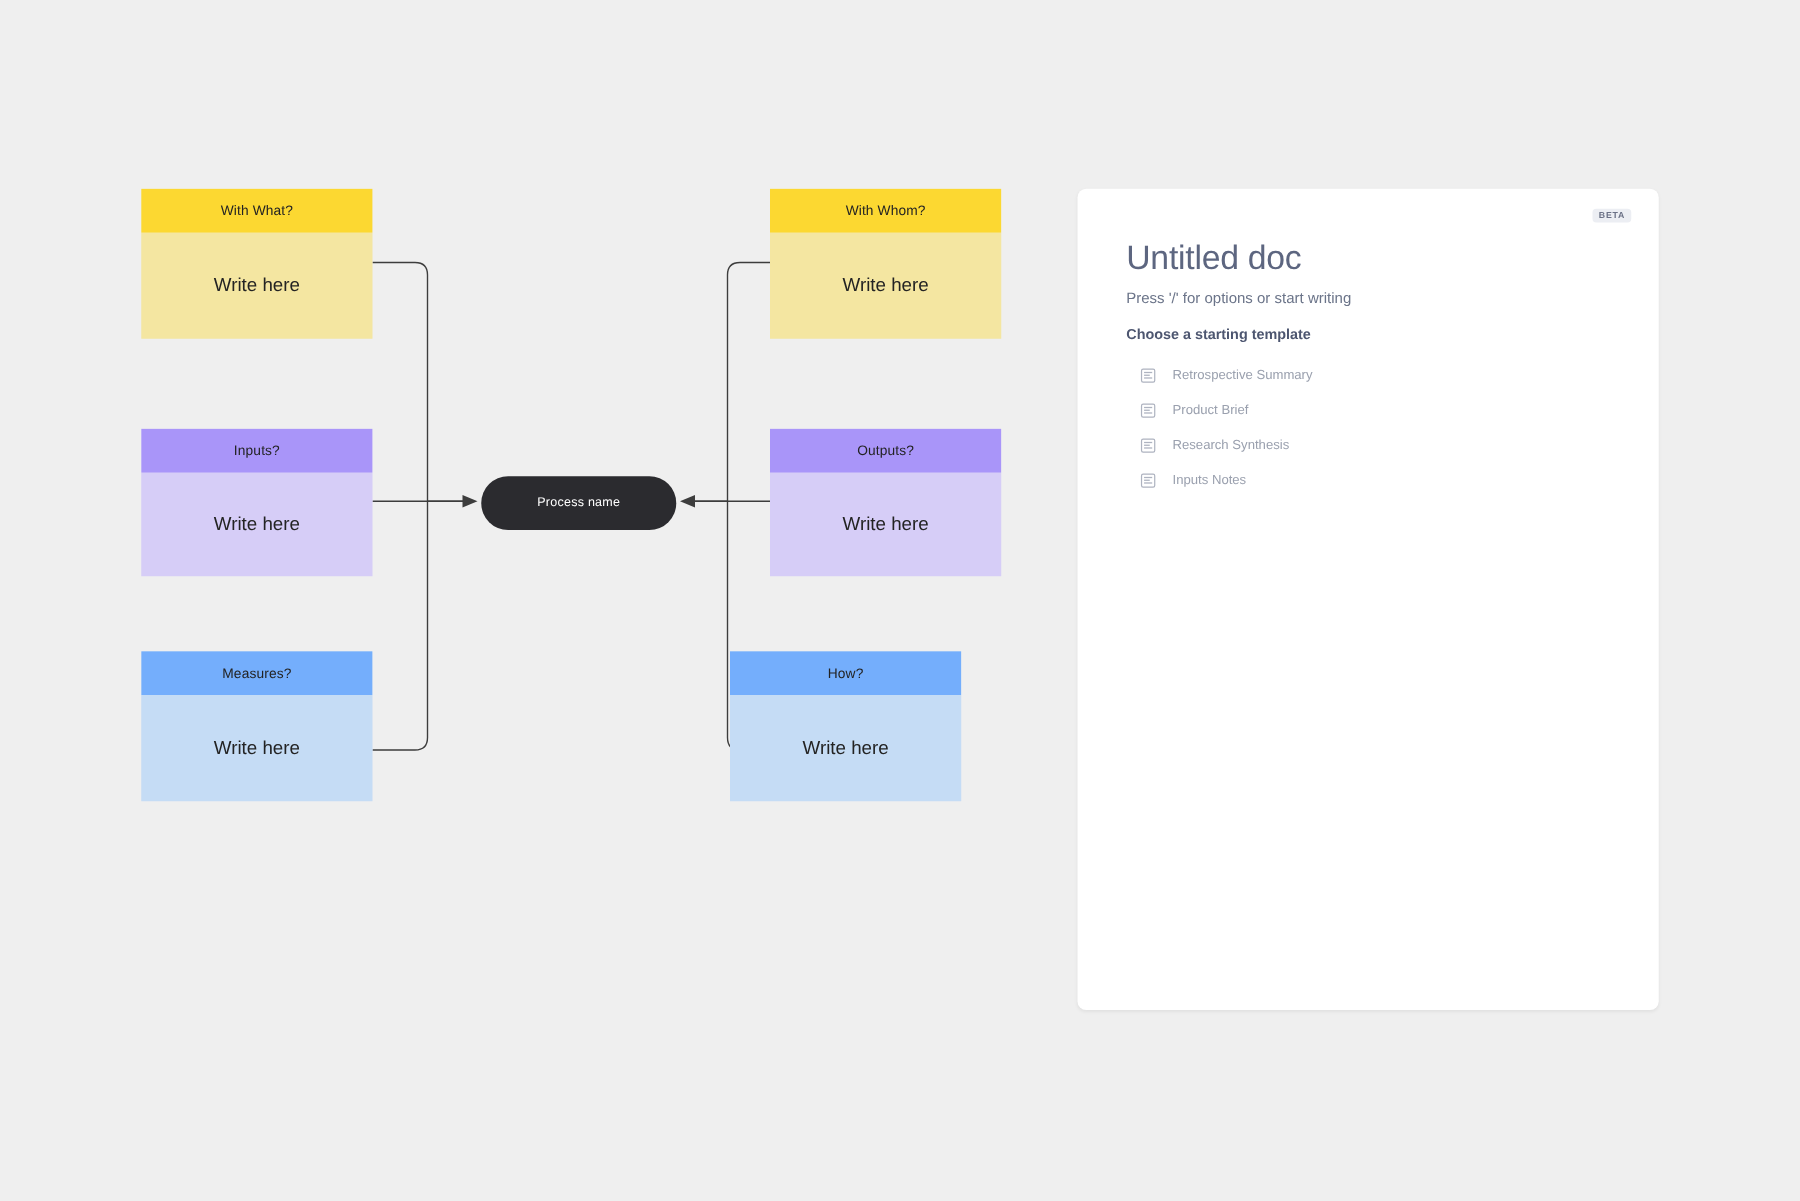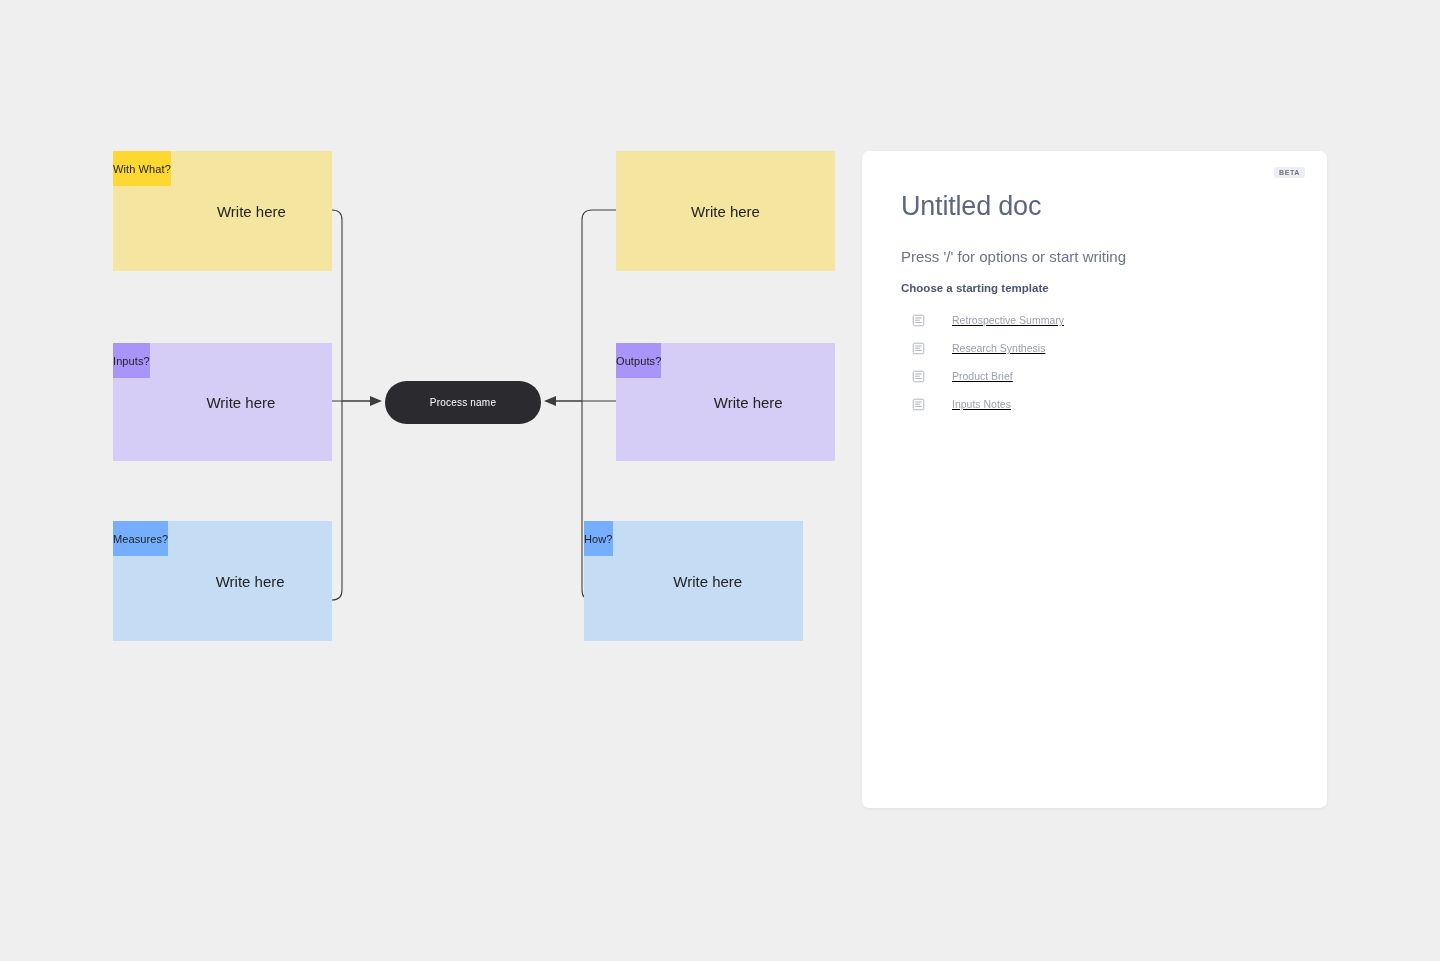--- a/index.html
+++ b/index.html
@@ -10,22 +10,23 @@
     overflow: hidden;
   }
   #canvas { position: relative; width: 1440px; height: 961px; background: #efefef; }
 
   
   #connectors { position: absolute; left: 0; top: 0; width: 1440px; height: 961px; }
 
   
   .card {
     position: absolute;
-    width: 219px;
+    width: 185px;
     display: flex;
+    flex-direction: column;
     overflow: hidden;
   }
   .card-header {
     height: 35px;
     display: flex; align-items: center; justify-content: center;
     font-size: 11px;
     color: #232323;
     letter-spacing: .1px;
   }
   .card-body {
@@ -70,38 +71,37 @@
     border-radius: 3px;
   }
   #doc-inner { padding: 40px 2px 0 39px; }
   #doc-title {
     font-size: 27px;
     color: #5d6680;
     font-weight: normal;
     letter-spacing: -.2px;
   }
   #doc-hint {
-    margin-top: 26px;
-    font-size: 15px;
+    margin-top: 9px;
+    font-size: 12px;
     color: #6b7489;
   }
   #doc-section-title {
     margin-top: 17px;
     font-size: 11.5px;
     font-weight: bold;
     color: #4d5670;
   }
   #template-list { margin-top: 12px; }
   .template-item {
     display: flex; align-items: center;
-    gap: 27px;
+    gap: 13px;
     height: 28px;
     padding-left: 11px;
     cursor: pointer;
-    text-decoration: underline;
   }
   .template-item .label {
     font-size: 10.5px;
     color: #9aa0ae;
   }
   .doc-icon { width: 13px; height: 13px; display: block; flex: 0 0 13px; }
 </style>
 </head>
 <body>
 
@@ -133,20 +133,21 @@
     <div class="card-header" style="background:#a995f9;">Inputs?</div>
     <div class="card-body">Write here</div>
   </div>
 
   <div class="card h120" style="left:113px; top:521px; background:#c5dcf5;">
     <div class="card-header" style="background:#74aefc;">Measures?</div>
     <div class="card-body">Write here</div>
   </div>
 
   <div class="card h120" style="left:616px; top:151px; background:#f4e6a1;">
+    <div class="card-header" style="background:#fcd831;">With Whom?</div>
     <div class="card-body">Write here</div>
   </div>
 
   <div class="card h118" style="left:616px; top:343px; background:#d6cdf7;">
     <div class="card-header" style="background:#a995f9;">Outputs?</div>
     <div class="card-body">Write here</div>
   </div>
 
   <div class="card h120" style="left:584px; top:521px; background:#c5dcf5;">
     <div class="card-header" style="background:#74aefc;">How?</div>
@@ -180,33 +181,33 @@
 
         <div class="template-item">
           <span>
             <svg class="doc-icon" viewBox="0 0 16 16">
               <rect x="1.5" y="1.5" width="13" height="13" rx="1.6" fill="none" stroke="#aeb3c0" stroke-width="1.2"></rect>
               <rect x="4" y="4.3" width="8" height="1.25" fill="#aeb3c0"></rect>
               <rect x="4" y="7" width="5.6" height="1.25" fill="#aeb3c0"></rect>
               <rect x="4" y="9.7" width="8" height="1.25" fill="#aeb3c0"></rect>
             </svg>
           </span>
+          <span class="label">Product Brief</span>
+        </div>
+
+        <div class="template-item">
+          <span>
+            <svg class="doc-icon" viewBox="0 0 16 16">
+              <rect x="1.5" y="1.5" width="13" height="13" rx="1.6" fill="none" stroke="#aeb3c0" stroke-width="1.2"></rect>
+              <rect x="4" y="4.3" width="8" height="1.25" fill="#aeb3c0"></rect>
+              <rect x="4" y="7" width="5.6" height="1.25" fill="#aeb3c0"></rect>
+              <rect x="4" y="9.7" width="8" height="1.25" fill="#aeb3c0"></rect>
+            </svg>
+          </span>
           <span class="label">Research Synthesis</span>
-        </div>
-
-        <div class="template-item">
-          <span>
-            <svg class="doc-icon" viewBox="0 0 16 16">
-              <rect x="1.5" y="1.5" width="13" height="13" rx="1.6" fill="none" stroke="#aeb3c0" stroke-width="1.2"></rect>
-              <rect x="4" y="4.3" width="8" height="1.25" fill="#aeb3c0"></rect>
-              <rect x="4" y="7" width="5.6" height="1.25" fill="#aeb3c0"></rect>
-              <rect x="4" y="9.7" width="8" height="1.25" fill="#aeb3c0"></rect>
-            </svg>
-          </span>
-          <span class="label">Product Brief</span>
         </div>
 
         <div class="template-item">
           <span>
             <svg class="doc-icon" viewBox="0 0 16 16">
               <rect x="1.5" y="1.5" width="13" height="13" rx="1.6" fill="none" stroke="#aeb3c0" stroke-width="1.2"></rect>
               <rect x="4" y="4.3" width="8" height="1.25" fill="#aeb3c0"></rect>
               <rect x="4" y="7" width="5.6" height="1.25" fill="#aeb3c0"></rect>
               <rect x="4" y="9.7" width="8" height="1.25" fill="#aeb3c0"></rect>
             </svg>

